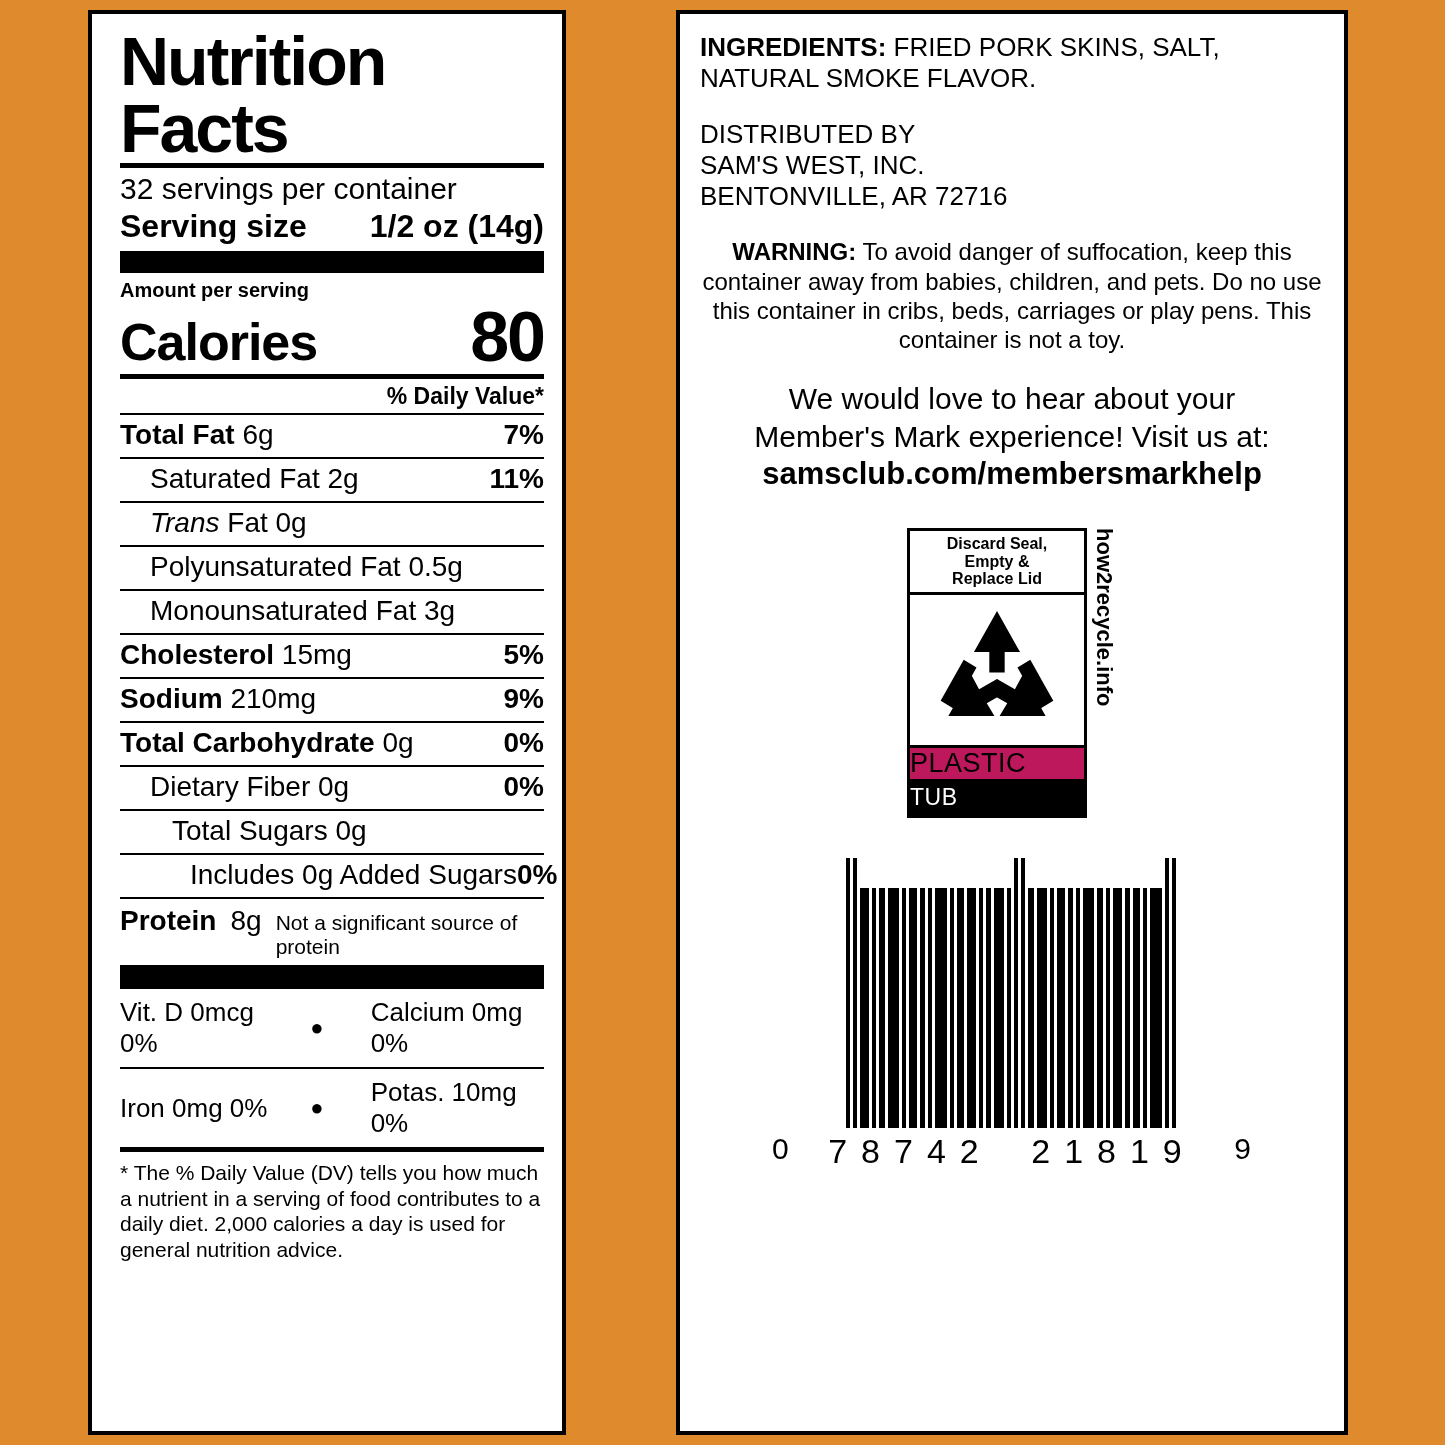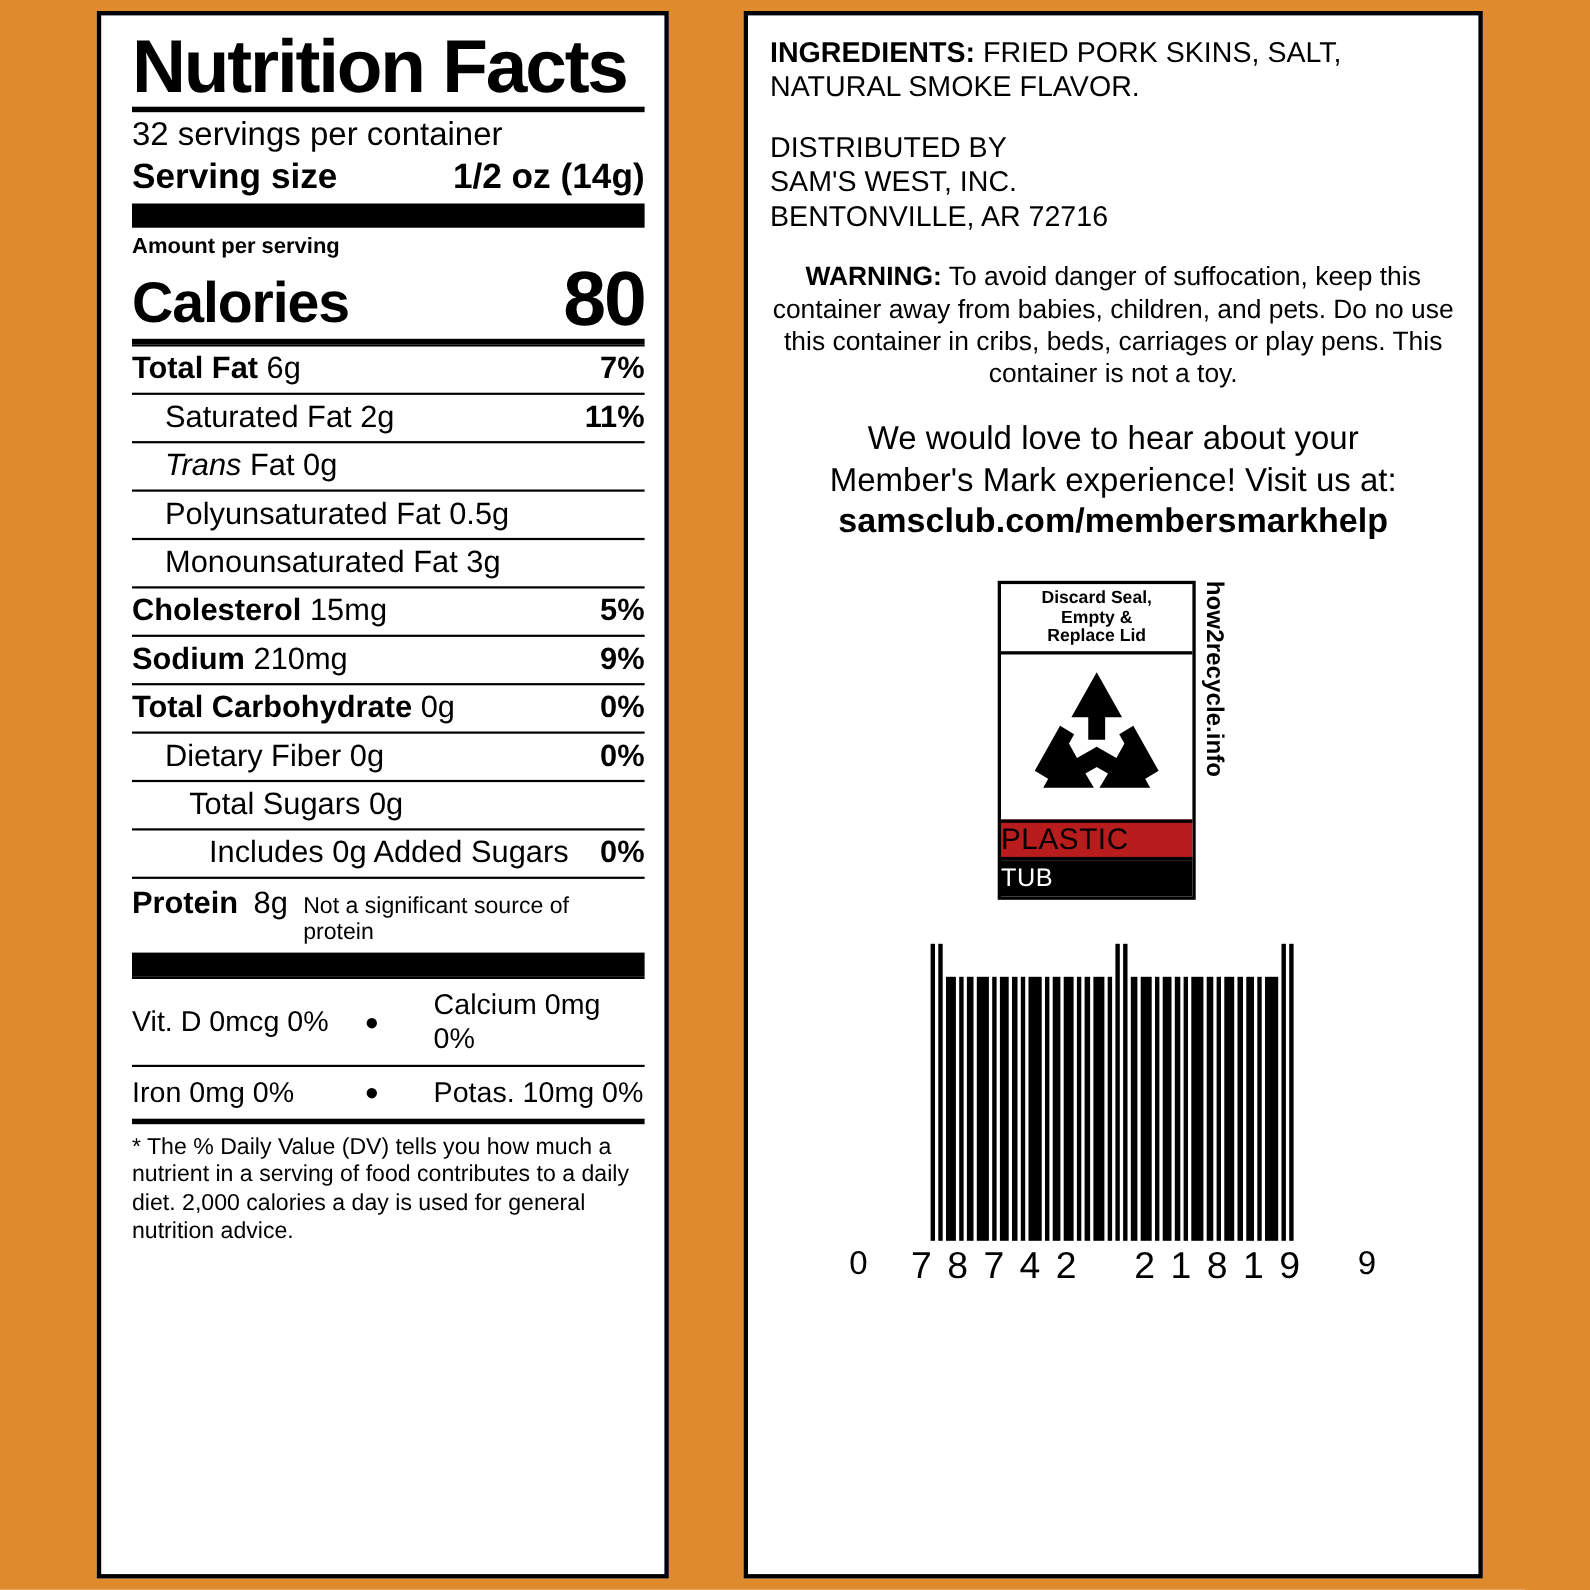--- a/index.html
+++ b/index.html
@@ -22,21 +22,21 @@
   }
   .panel {
     position: absolute;
     background: #ffffff;
     box-sizing: border-box;
   }
   
   .nf-panel {
     left: 88px;
     top: 10px;
-    width: 520px;
+    width: 478px;
     height: 1425px;
     border: 4px solid #000;
     padding: 14px 18px 10px 28px;
   }
   .nf-inner {
     width: 100%;
   }
   .nf-title {
     font-family: "Liberation Sans", sans-serif;
     font-weight: bold;
@@ -201,21 +201,21 @@
     color: #000;
   }
   .h2r-sym {
     height: 150px;
     display: flex;
     align-items: center;
     justify-content: center;
   }
   .h2r-plastic {
     font-size: 27px;
-    background: #b91c1c;
+    background: #be185d;
     color: #000;
     border-top: 3px solid #000;
     border-bottom: 3px solid #000;
     letter-spacing: 0.5px;
   }
   .h2r-tub {
     font-size: 23px;
     background: #000;
     color: #fff;
     letter-spacing: 0.5px;
@@ -276,20 +276,21 @@
         <span>1/2 oz (14g)</span>
       </div>
       <div class="rule-black-band"></div>
 
       <div class="amount-per">Amount per serving</div>
       <div class="cal-row">
         <span class="cal-label">Calories</span>
         <span class="cal-value">80</span>
       </div>
       <div class="rule-med"></div>
+      <div class="dv-header">% Daily Value*</div>
 
       <div class="nrow">
         <span class="nm"><b>Total Fat</b> <span>6g</span></span>
         <span class="pv">7%</span>
       </div>
 
       <div class="nrow indent1">
         <span class="nm"><span>Saturated Fat</span> <span>2g</span></span>
         <span class="pv">11%</span>
       </div>

